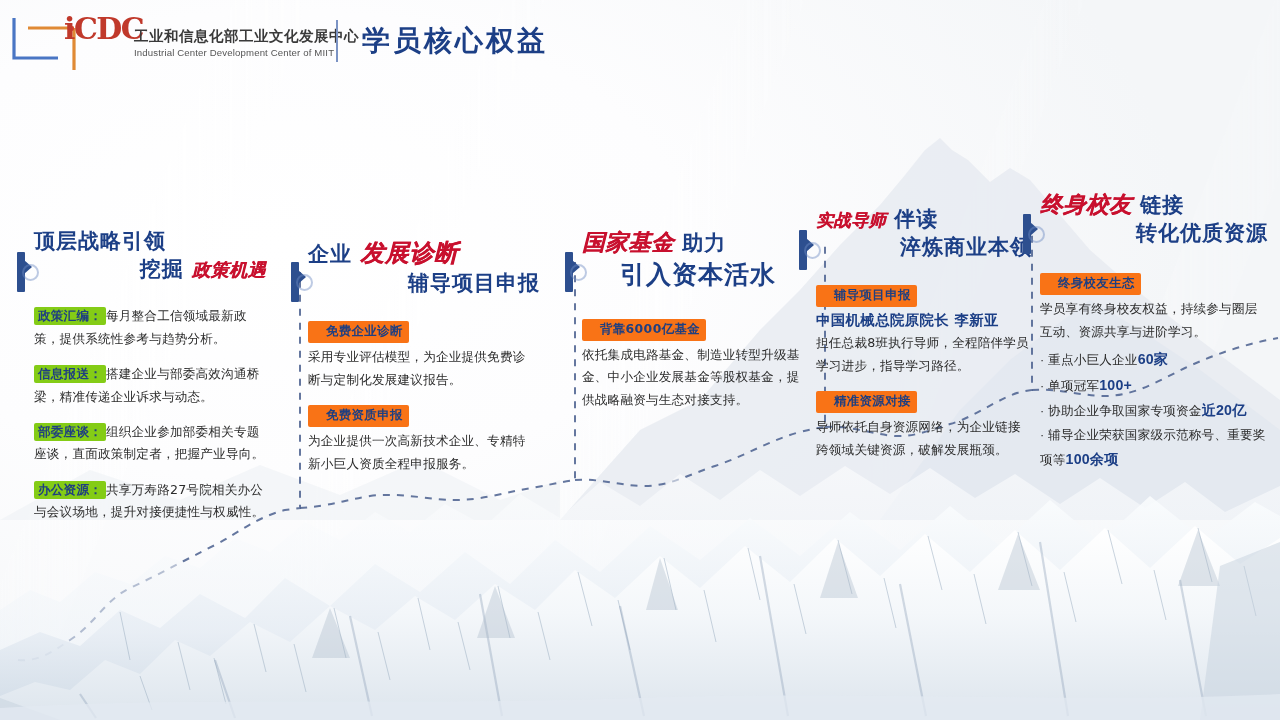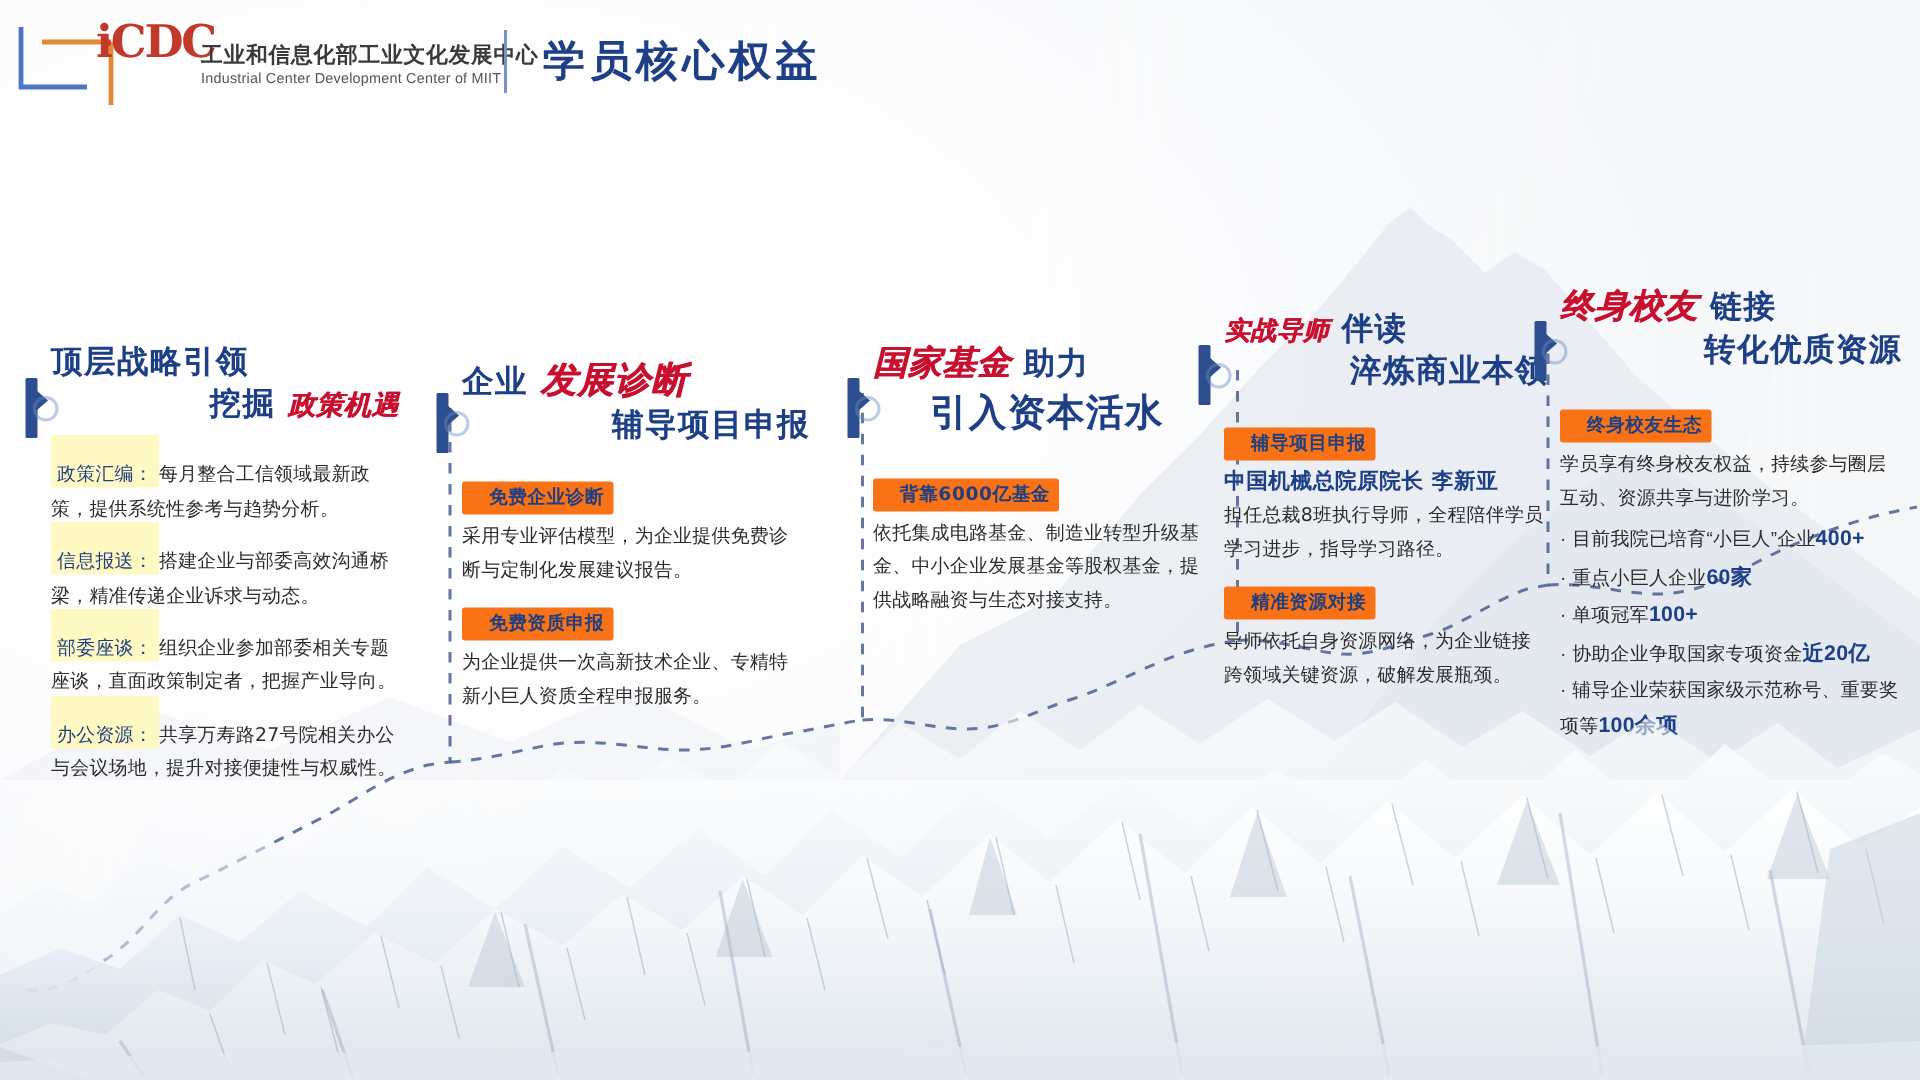--- a/index.html
+++ b/index.html
@@ -69,22 +69,22 @@
     text-shadow:.5px 0 0 #c8102e;
   }
 
   .tag{
     display:inline-block;background:#f97316;color:#1f3f80;
     font-weight:700;font-size:12.4px;padding:2px 6px 3px 18px;border-radius:2px;
     letter-spacing:.4px;white-space:nowrap;
     font-family:"DejaVu Sans","Liberation Sans",sans-serif;
   }
   .tag-inline{
-    display:inline;background:#fef9c3;color:#1f3f80;font-weight:400;
-    padding:18px 4px 2px 4px;border-radius:2px;
+    display:inline;background:#84cc16;color:#1f3f80;font-weight:700;
+    padding:1px 4px 2px 4px;border-radius:2px;
   }
   .body-txt{
     font-size:12.6px;line-height:1.78;color:#2c2c2c;
     font-family:"DejaVu Sans","Liberation Sans",sans-serif;
     letter-spacing:.2px;
   }
   .blk{margin-bottom:13px;}
   .blk .tag{margin-bottom:3px;}
   .name-line{
     font-size:14.4px;font-weight:700;color:#1c3f86;letter-spacing:.4px;
@@ -268,21 +268,20 @@
         <span class="red" style="font-size:22.5px;">终身校友</span><span class="blue"> 链接</span>
       </div>
       <div class="l2 blue" style="font-size:21px;">转化优质资源</div>
     </div>
     <div style="margin-left:16px;width:226px;margin-top:26px;">
       <div class="blk" style="margin-bottom:4px;">
         <div class="tag">终身校友生态</div>
         <div class="body-txt">学员享有终身校友权益，持续参与圈层互动、资源共享与进阶学习。</div>
       </div>
       <div>
-        <div class="bullet"><span>· 目前我院已培育“小巨人”企业</span><b>400+</b></div>
         <div class="bullet"><span>· 重点小巨人企业</span><b>60家</b></div>
         <div class="bullet"><span>· 单项冠军</span><b>100+</b></div>
         <div class="bullet"><span>· 协助企业争取国家专项资金</span><b>近20亿</b></div>
         <div class="bullet"><span>· 辅导企业荣获国家级示范称号、重要奖项等</span><b>100余项</b></div>
       </div>
     </div>
   </div>
 
   <svg class="mtn" viewBox="0 0 1280 260" preserveAspectRatio="none">
     <defs>

